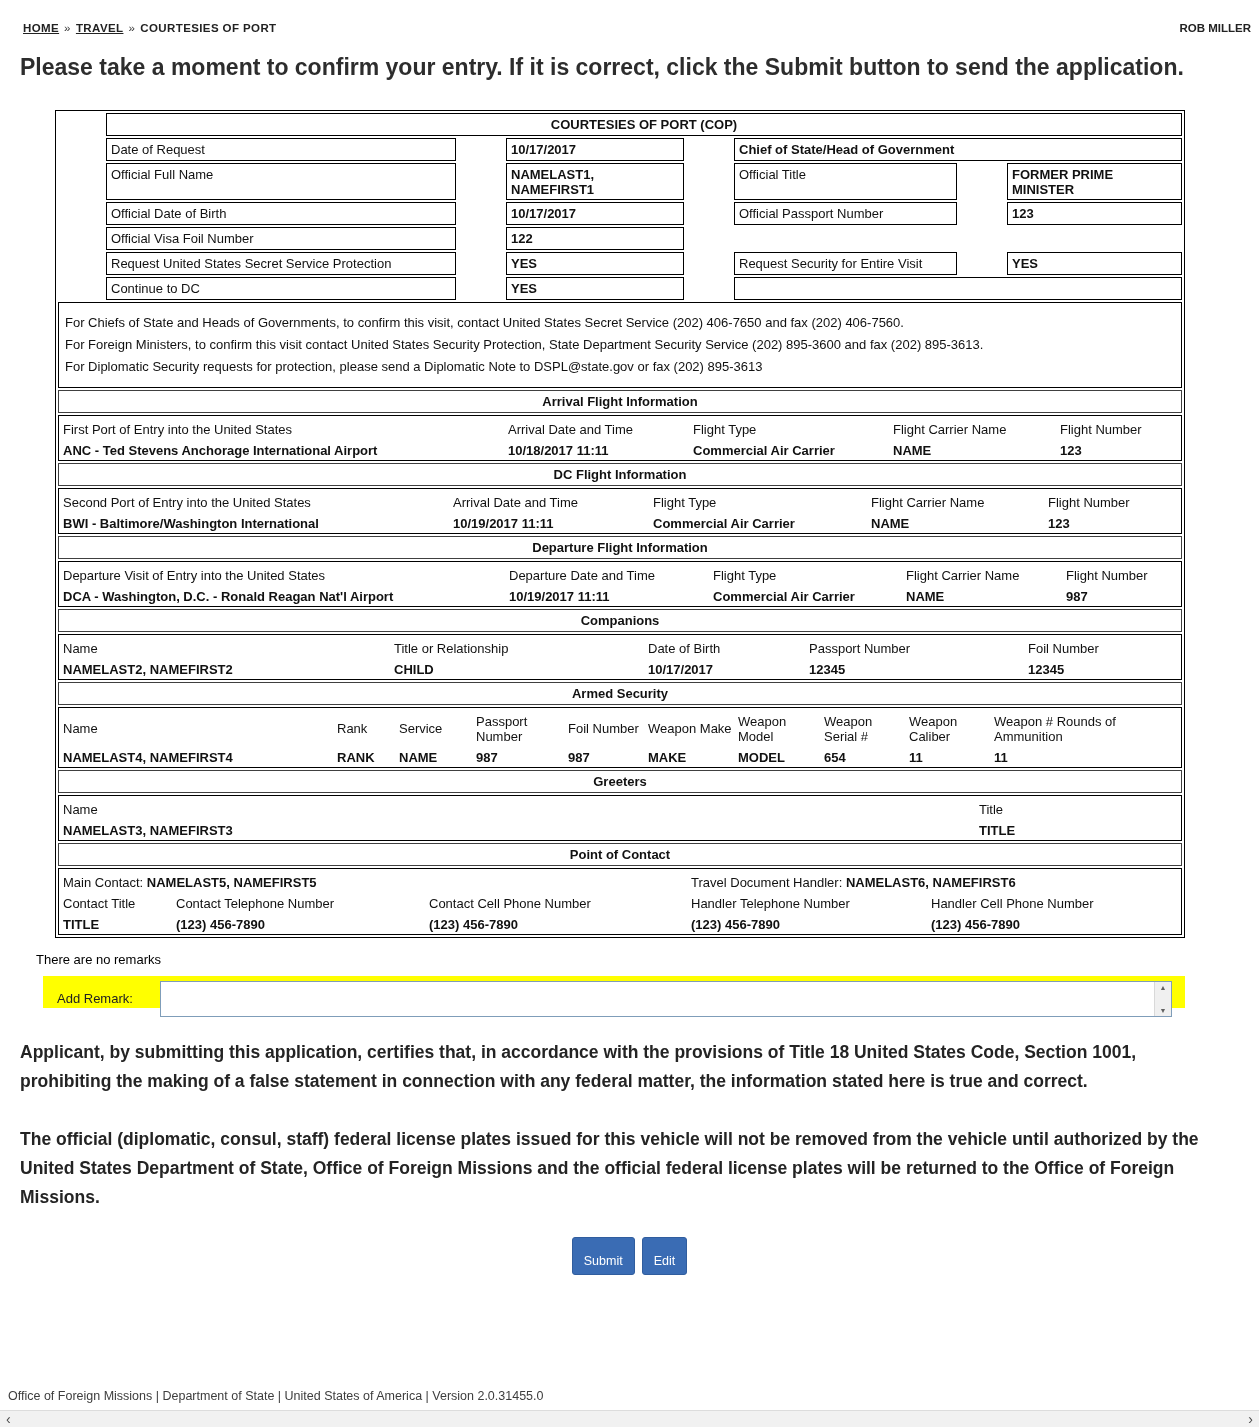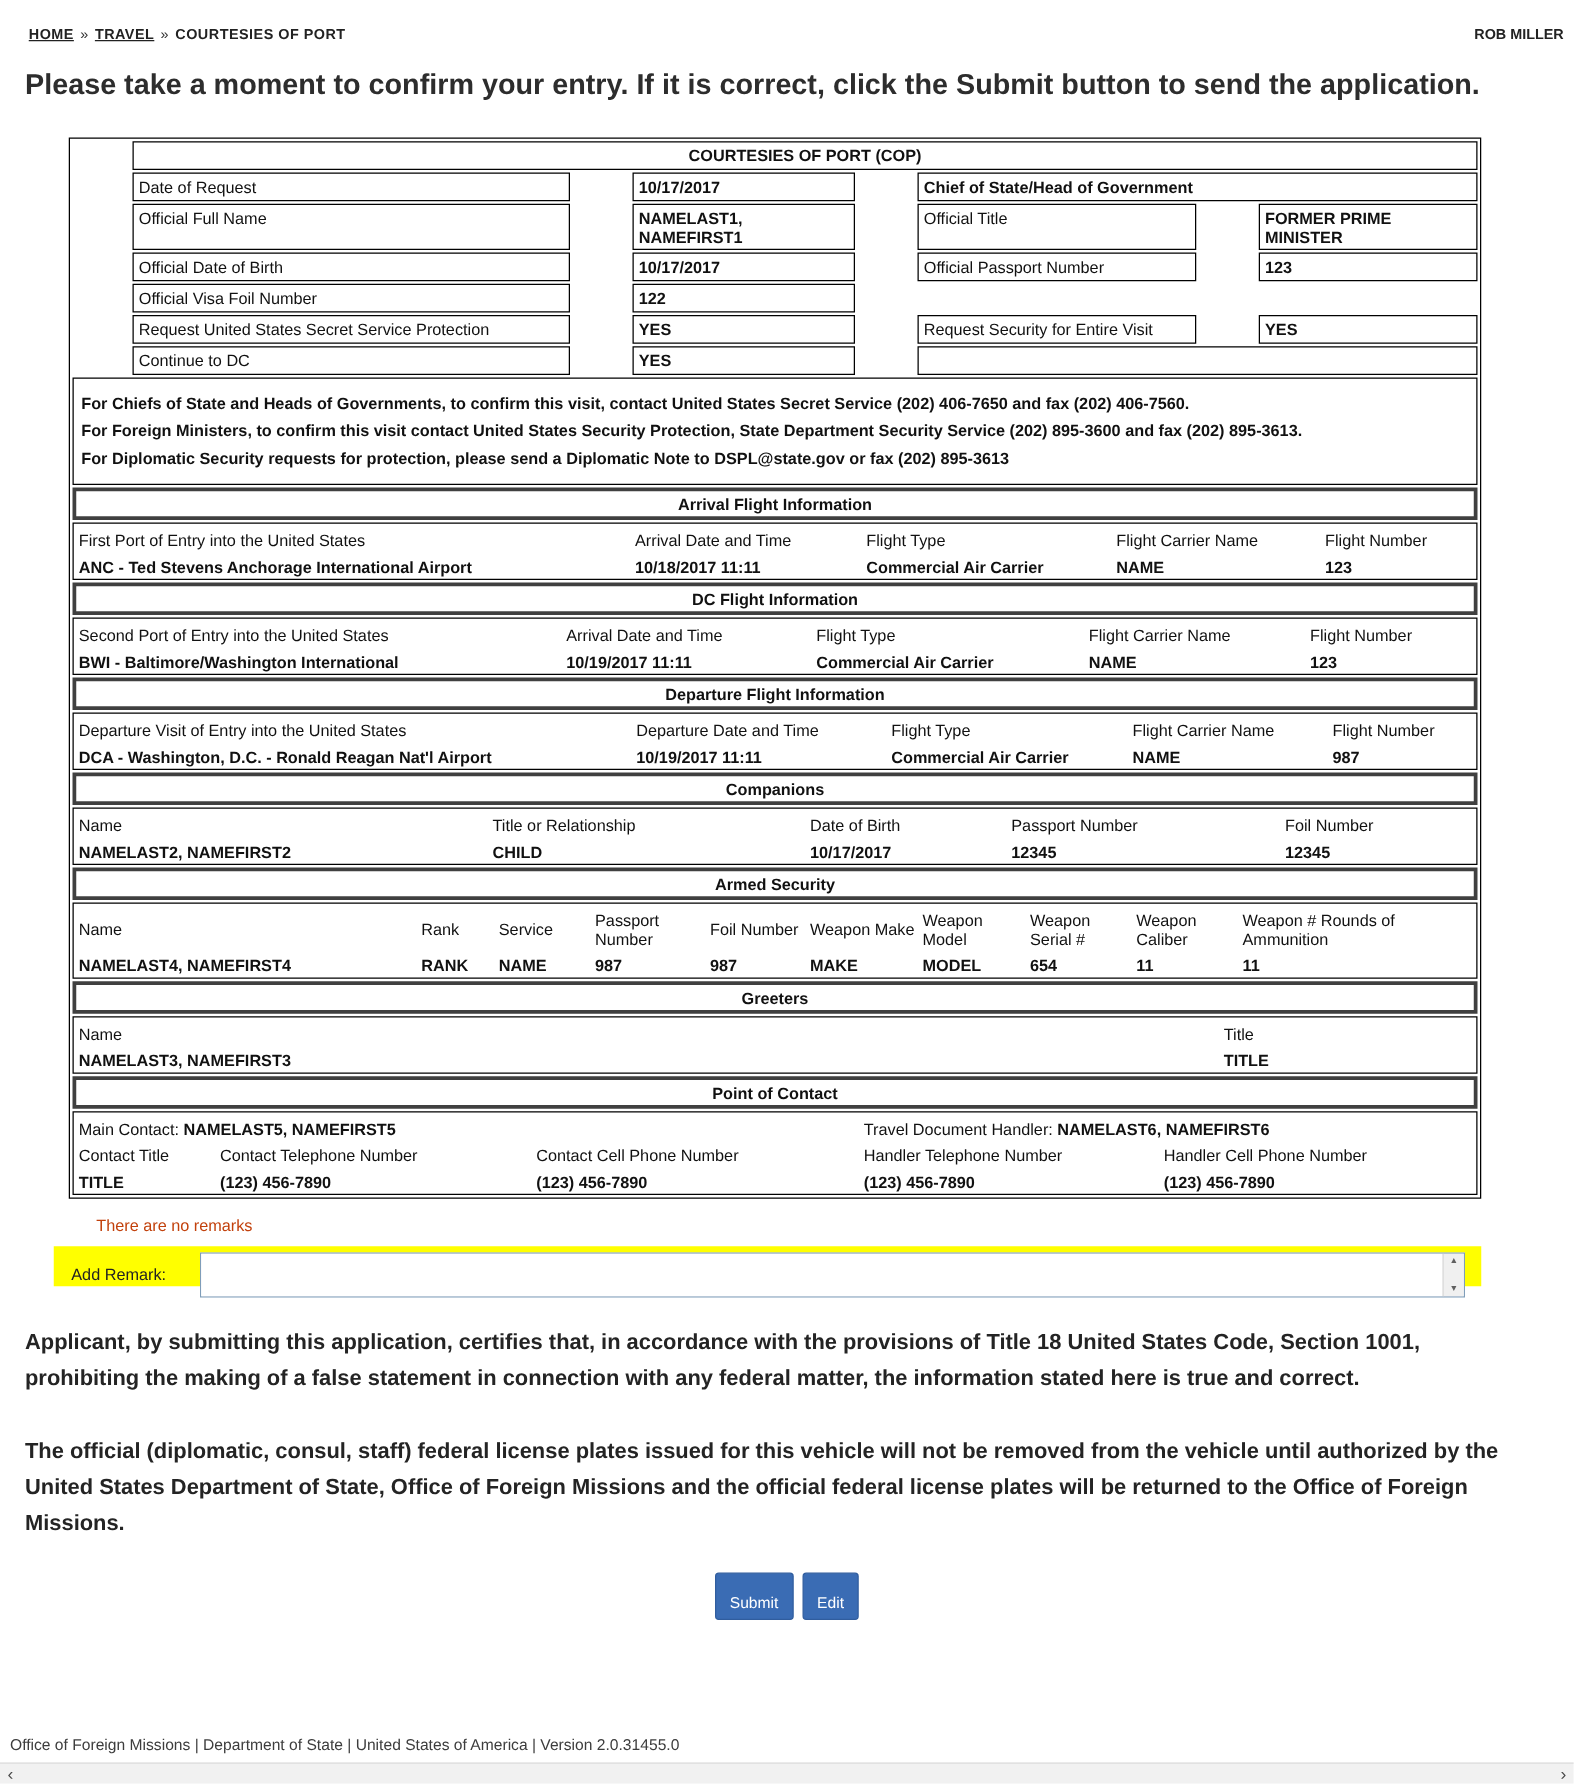--- a/index.html
+++ b/index.html
@@ -20,37 +20,37 @@
   
   .cop { width: 1130px; margin: 25px 0 0 55px; border: 1px solid #000; padding: 2px; display: flex; flex-direction: column; gap: 2px; background: #fff; }
   .trow { display: grid; column-gap: 2px; }
   .cols4 { grid-template-columns: 398px 226px 271px 223px; }
   .cell { border: 1px solid #000; padding: 3px 4px 2px 4px; font-size: 13px; min-height: 23px; margin-left: 48px; }
   .nocell { border: none; }
   .span2 { grid-column: 3 / 5; }
   .title-cell { text-align: center; font-weight: bold; }
   .value { font-weight: bold; }
   .bheader { font-weight: bold; }
-  .notice { border: 1px solid #000; padding: 9px 6px 8px 6px; font-size: 13px; font-weight: bold; line-height: 1.72; }
-  .section-title { border: 3px solid #404040; text-align: center; font-weight: bold; font-size: 13px; padding: 3px 4px 2px 4px; min-height: 23px; }
+  .notice { border: 1px solid #000; padding: 9px 6px 8px 6px; font-size: 13px; font-weight: normal; line-height: 1.72; }
+  .section-title { border: 1px solid #404040; text-align: center; font-weight: bold; font-size: 13px; padding: 3px 4px 2px 4px; min-height: 23px; }
   .section-body { border: 1px solid #000; padding: 6px 4px 2px 4px; }
   .grid { display: grid; row-gap: 6px; font-size: 13px; }
   .fg-0 { grid-template-columns: 445px 185px 200px 167px 1fr; }
   .fg-1 { grid-template-columns: 390px 200px 218px 177px 1fr; }
   .fg-2 { grid-template-columns: 446px 204px 193px 160px 1fr; }
   .comp-grid  { grid-template-columns: 331px 254px 161px 219px 1fr; }
   .armed-grid { grid-template-columns: 274px 62px 77px 92px 80px 90px 86px 85px 85px 1fr; }
   .greet-grid { grid-template-columns: 916px 1fr; }
   .poc-line1  { grid-template-columns: 628px 1fr; margin-bottom: 6px; }
   .poc-grid   { grid-template-columns: 113px 253px 262px 240px 1fr; }
   .grid .h { font-weight: normal; align-self: center; padding-right: 6px; }
   .grid .v { font-weight: bold; }
   .plain { font-weight: normal; }
   
-  .remarks-note { margin: 14px 0 0 77px; font-size: 13px; color: #c2410c; }
+  .remarks-note { margin: 14px 0 0 36px; font-size: 13px; color: #000000; }
   .add-remark { position: relative; margin: 9px 0 0 43px; width: 1142px; height: 32px; background: #ffff00; }
   .add-remark-label { position: absolute; left: 14px; top: 15px; font-size: 13px; color: #222; }
   .remark-box { position: absolute; left: 117px; top: 5px; width: 1012px; height: 36px; border: 1px solid #7f9db9; background: #fff; display: flex; }
   .remark-box textarea { flex: 1; border: none; outline: none; resize: none; font-family: "Liberation Sans", sans-serif; font-size: 13px; padding: 2px 5px; background: #fff; }
   .remark-scrollbar { width: 17px; background: #f0f0f0; border-left: 1px solid #d9d9d9; display: flex; flex-direction: column; justify-content: space-between; align-items: center; padding: 2px 0; }
   .mini-arrow { font-size: 7px; color: #606060; line-height: 1; cursor: pointer; }
   
   .cert { margin: 30px 20px 0 20px; font-size: 17.5px; font-weight: bold; line-height: 1.66; color: #242424; max-width: 1180px; }
   .cert p { margin: 0 0 29px 0; }
   

